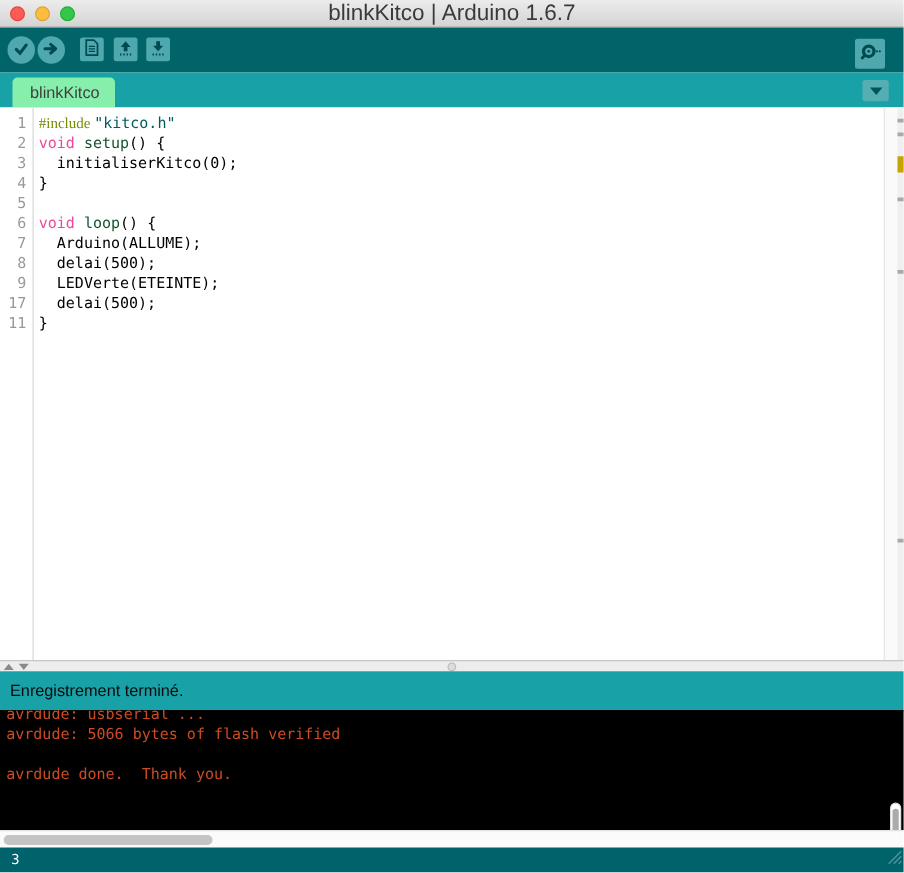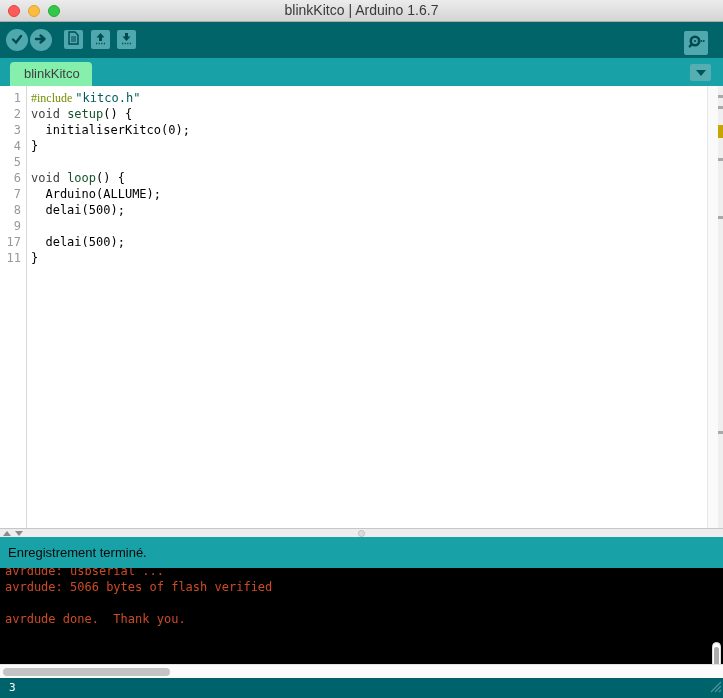--- a/index.html
+++ b/index.html
@@ -9,21 +9,21 @@
 
   
   .titlebar { position:absolute; top:0; left:0; width:723px; height:22px;
     background:linear-gradient(#ECECEC,#D4D4D4); border-bottom:1px solid #ABABAB; }
   .traffic { position:absolute; left:8px; top:5px; display:flex; gap:8px; }
   .tl { width:12px; height:12px; border-radius:50%; }
   .tl.red    { background:#FC5B57; border:1px solid #E2453F; }
   .tl.yellow { background:#FDBC40; border:1px solid #E0A32E; }
   .tl.green  { background:#34C749; border:1px solid #1FAD34; }
   .wtitle { position:absolute; left:0; right:0; top:0; height:26px; line-height:21px;
-    text-align:center; font-size:14px; color:#3A3A3A; }
+    text-align:center; font-size:18px; color:#3A3A3A; }
 
   
   .toolbar { position:absolute; top:22px; left:0; width:723px; height:36px; background:#006468; }
   .tbtn { position:absolute; background:#4FA8AD; border:none; padding:0; cursor:pointer;
     display:flex; align-items:center; justify-content:center; }
   .tbtn.round { width:22px; height:22px; border-radius:50%; top:7px; }
   .tbtn.sq { width:19px; height:19px; border-radius:2px; top:8px; }
   #btn-verify { left:6px; } #btn-upload { left:30px; }
   #btn-new { left:64px; } #btn-open { left:91px; } #btn-save { left:117px; }
   #btn-serial { width:24px; height:24px; border-radius:2px; top:9px; right:15px; left:auto; }
@@ -40,21 +40,21 @@
     border-right:5px solid transparent; border-top:6px solid #00545C; }
 
   
   .editor { position:absolute; top:86px; left:0; width:723px; height:442px; background:#fff;
     font-family:"DejaVu Sans Mono", monospace; font-size:12px; }
   .gutter-line { position:absolute; left:26px; top:0; bottom:0; width:1px; background:#D9D9D9; }
   .code-area { position:absolute; left:0; top:4px; right:17px; }
   .crow { display:flex; height:16px; line-height:16px; white-space:pre; }
   .ln { width:26px; padding-right:5px; text-align:right; color:#999999; flex:none; }
   .ctext { padding-left:5px; color:#000; }
-  .tok-kw { color:#404040; } .tok-fn { color:#14532d; }
+  .tok-kw { color:#ec4899; } .tok-fn { color:#14532d; }
   .tok-pre { color:#728E00;font-family:Liberation Serif, serif; } .tok-str { color:#005C5F; } .tok-plain { color:#000; }
   .vscroll { position:absolute; right:0; top:0; bottom:0; width:16px; background:#FAFAFA;
     border-left:1px solid #E6E6E6; cursor:pointer; }
   .annostrip { position:absolute; right:0; top:0; bottom:0; width:5px; background:#EFEFEF; }
   .anno { position:absolute; right:0; width:5px; }
   .anno.gray { height:3px; background:#A9A9A9; }
   .anno.yellow { height:13px; background:#C7A500; }
 
   
   .divider { position:absolute; top:528px; left:0; width:723px; height:9px; background:#EDEDED;
@@ -175,21 +175,21 @@
     <div class="gutter-line"></div>
     <div class="code-area" id="code-area">
         <div class="crow"><span class="ln">1</span><span class="ctext"><span class="tok-pre">#include </span><span class="tok-str">"kitco.h"</span></span></div>
         <div class="crow"><span class="ln">2</span><span class="ctext"><span class="tok-kw">void</span><span class="tok-plain"> </span><span class="tok-fn">setup</span><span class="tok-plain">() {</span></span></div>
         <div class="crow"><span class="ln">3</span><span class="ctext"><span class="tok-plain">  initialiserKitco(0);</span></span></div>
         <div class="crow"><span class="ln">4</span><span class="ctext"><span class="tok-plain">}</span></span></div>
         <div class="crow"><span class="ln">5</span><span class="ctext"></span></div>
         <div class="crow"><span class="ln">6</span><span class="ctext"><span class="tok-kw">void</span><span class="tok-plain"> </span><span class="tok-fn">loop</span><span class="tok-plain">() {</span></span></div>
         <div class="crow"><span class="ln">7</span><span class="ctext"><span class="tok-plain">  Arduino(ALLUME);</span></span></div>
         <div class="crow"><span class="ln">8</span><span class="ctext"><span class="tok-plain">  delai(500);</span></span></div>
-        <div class="crow"><span class="ln">9</span></div>
+        <div class="crow"><span class="ln">9</span><span class="ctext"><span class="tok-plain">  LEDVerte(ETEINTE);</span></span></div>
         <div class="crow"><span class="ln">17</span><span class="ctext"><span class="tok-plain">  delai(500);</span></span></div>
         <div class="crow"><span class="ln">11</span><span class="ctext"><span class="tok-plain">}</span></span></div>
       </div>
     <div class="vscroll">
       <div class="annostrip">
         <div class="anno gray" style="top:9px;"></div>
         <div class="anno gray" style="top:20px;"></div>
         <div class="anno yellow" style="top:39px;"></div>
         <div class="anno gray" style="top:72px;"></div>
         <div class="anno gray" style="top:130px;"></div>

